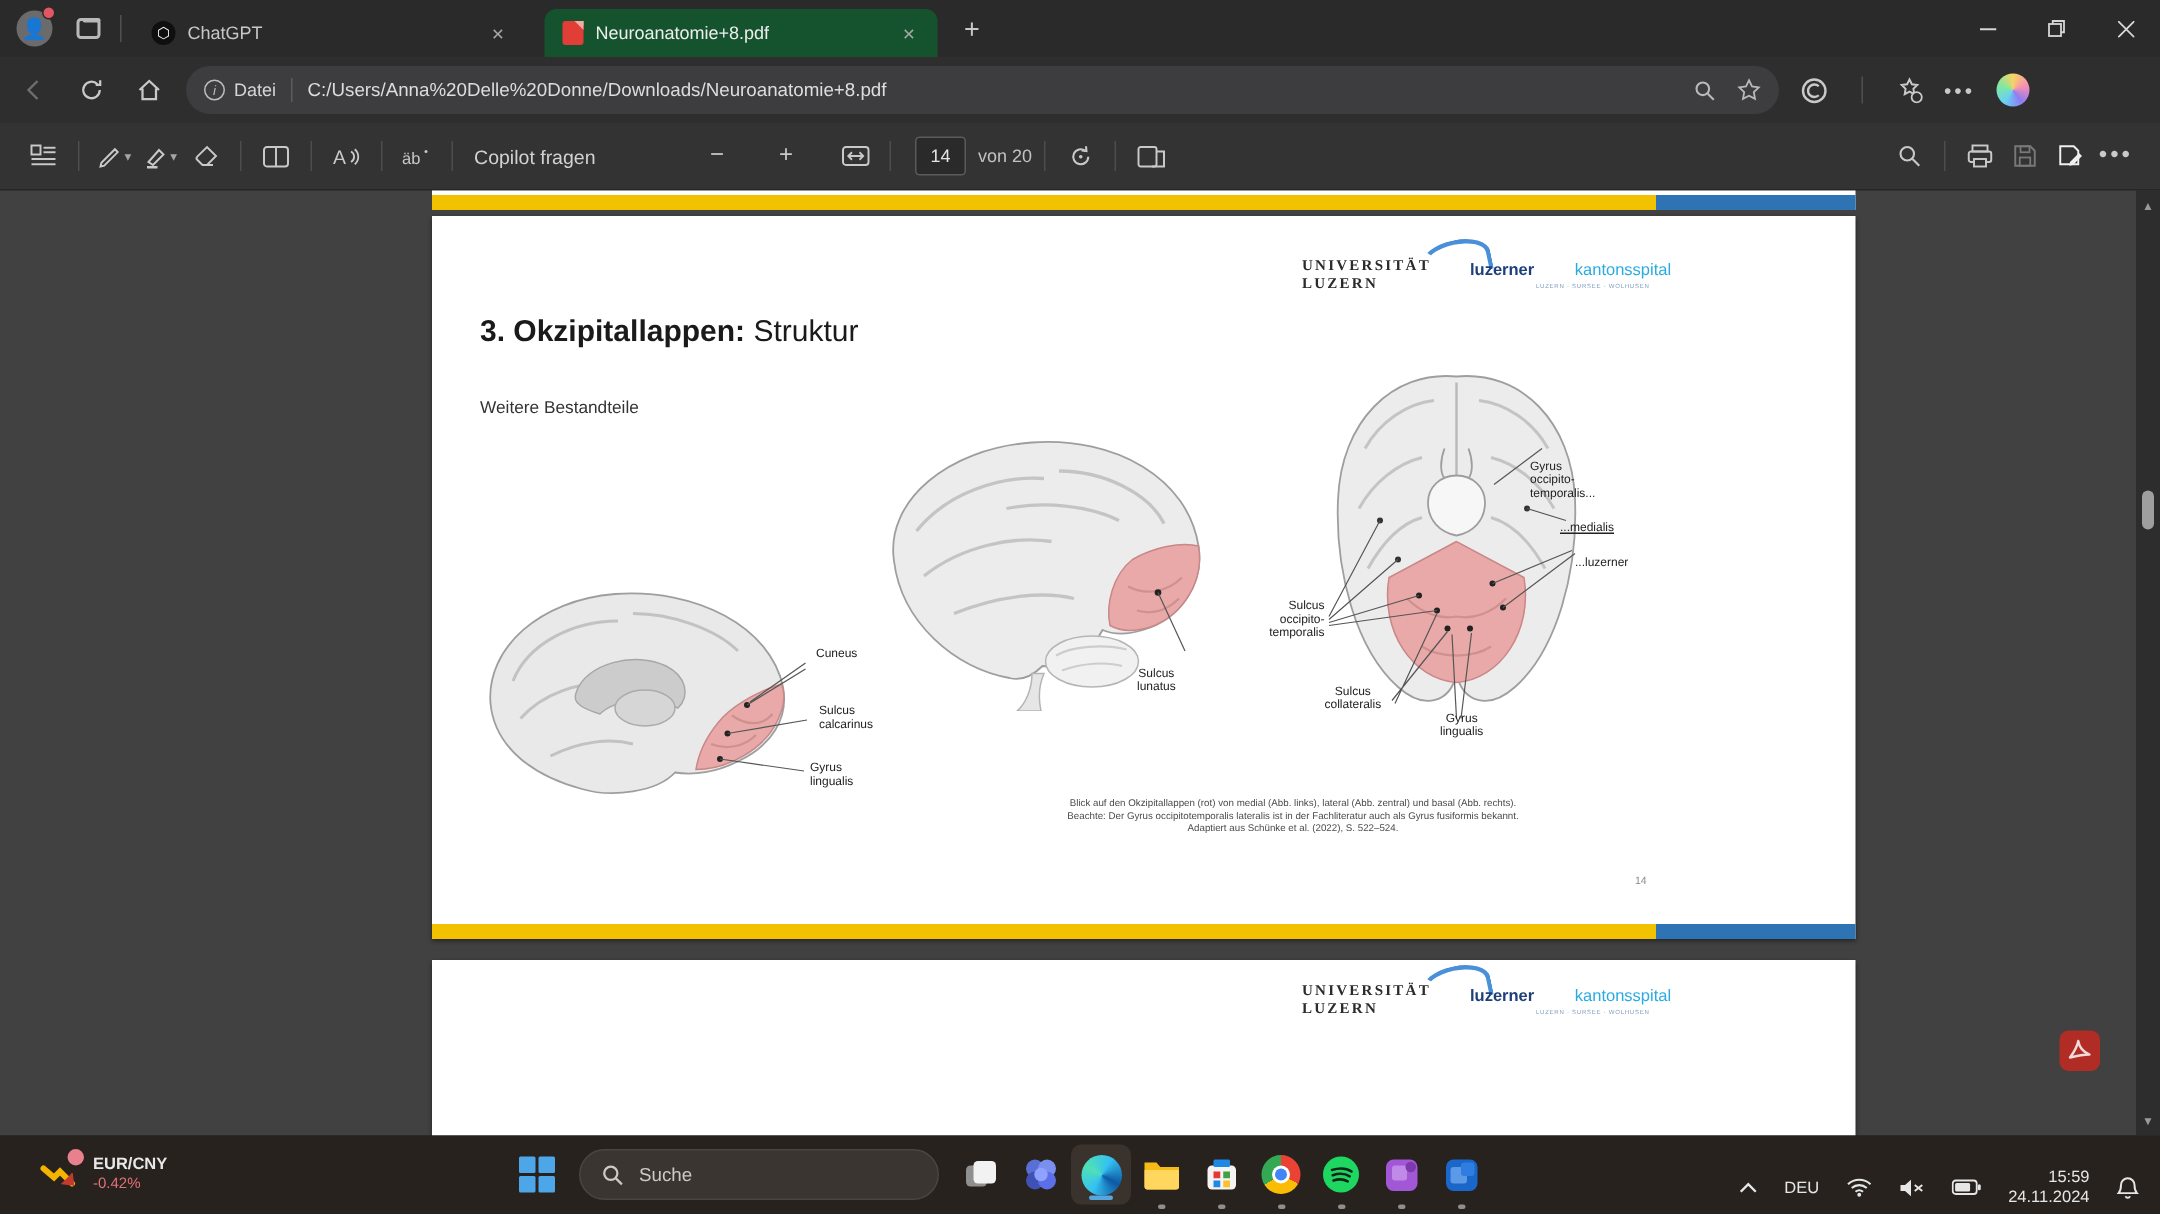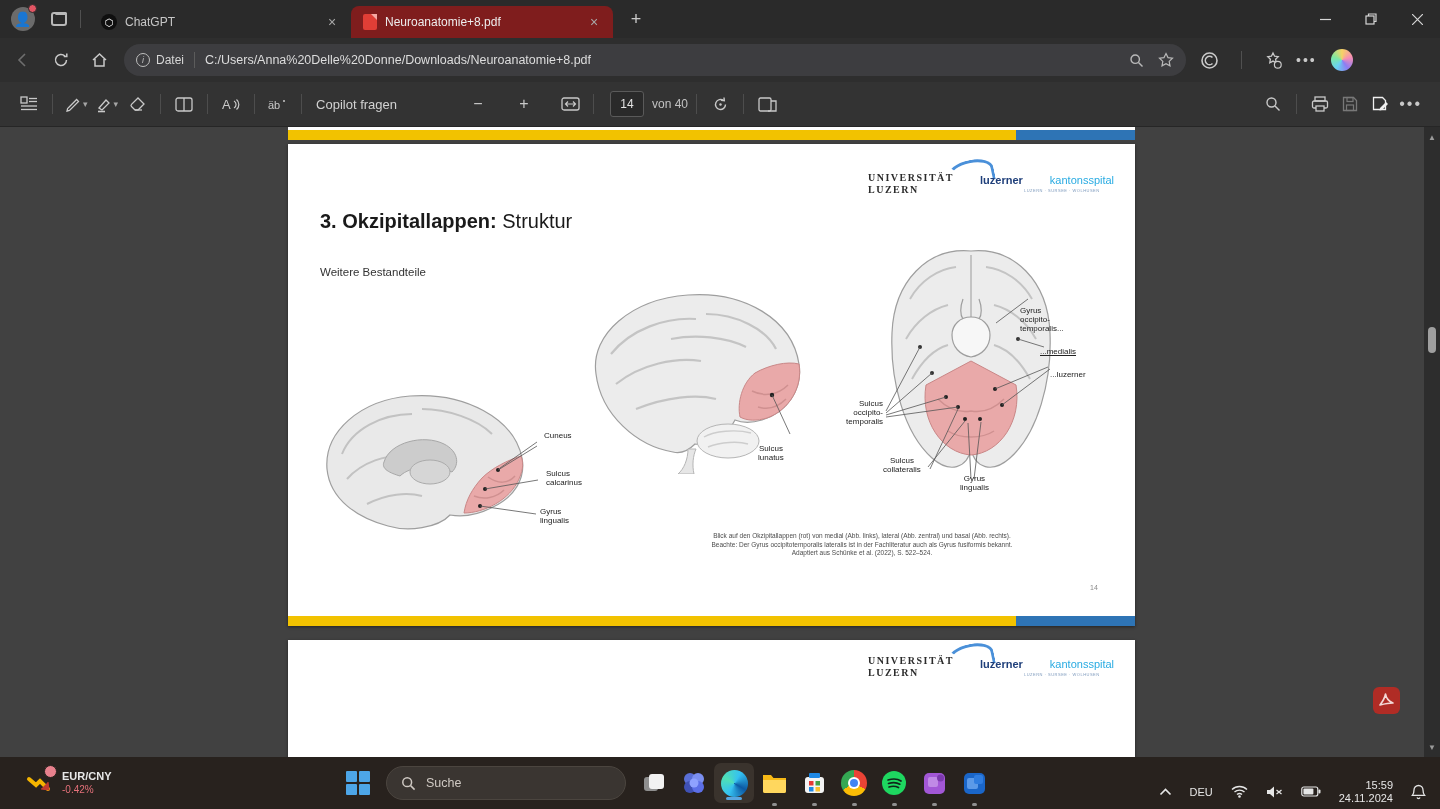--- a/index.html
+++ b/index.html
@@ -15,21 +15,21 @@
   .avatar { width:24px; height:24px; border-radius:50%; background:#6b6b6b;
     display:flex; align-items:center; justify-content:center; color:#d8d8d8; font-size:14px; }
   .avatar-badge { position:absolute; right:-1px; top:-2px; width:9px; height:9px;
     border-radius:50%; background:#e25563; border:1px solid #2a2a2a; }
   .ws-icon { width:16px; height:14px; border:2px solid #b9b9b9; border-radius:3px; position:relative; }
   .ws-icon::after{ content:""; position:absolute; left:2px; top:-2px; right:-2px; height:3px;
     background:#b9b9b9; border-radius:2px; }
   .tb-divider { width:1px; height:18px; background:#505050; margin:0 8px; }
   .tab { height:32px; margin-top:6px; display:flex; align-items:center; gap:8px;
     padding:0 10px 0 12px; width:262px; color:#c7c7c7; font-size:12px; }
-  .tab.active { background:#7f1d1d; border-radius:8px 8px 0 0; color:#ededed; }
+  .tab.active { background:#14532d; border-radius:8px 8px 0 0; color:#ededed;margin-left:12px; }
   .tab .tab-title { flex:1; overflow:hidden; white-space:nowrap; text-overflow:ellipsis; }
   .tab-close { color:#a8a8a8; font-size:14px; width:18px; height:18px; line-height:18px;
     text-align:center; border-radius:4px; }
   .gpt-ico { width:16px; height:16px; border-radius:50%; background:#0f0f0f;
     display:flex; align-items:center; justify-content:center; color:#fff; font-size:10px; }
   .pdf-ico { width:14px; height:16px; background:#e03e36; border-radius:2px; position:relative; }
   .pdf-ico::after { content:""; position:absolute; right:0; top:0; border:3px solid #f4a9a4;
     border-left-color:transparent; border-bottom-color:transparent; }
   .newtab { color:#c9c9c9; font-size:18px; margin-left:10px; width:26px; text-align:center; }
   .wincontrols { margin-left:auto; display:flex; height:38px; }
@@ -63,21 +63,21 @@
   .pb-chev { font-size:9px; color:#a5a5a5; margin-left:1px; }
   .pb-div { width:1px; height:20px; background:#4d4d4d; margin:0 8px; }
   .pb-label { font-size:13px; color:#d2d2d2; padding:0 6px; }
   .page-box { width:34px; height:26px; background:#2a2a2a; border:1px solid #5a5a5a;
     border-radius:3px; color:#e3e3e3; font-size:12px; text-align:center; margin:0 8px; }
   .pb-of { font-size:12px; color:#c2c2c2; }
   .pb-dim { color:#787878; }
 
   
   .content { position:absolute; left:0; top:127px; width:1440px; height:630px; background:#414141; }
-  .pagecol { position:absolute; left:288px; width:847px; }
+  .pagecol { position:absolute; left:288px; width:949px; }
   .slide-bar { position:absolute; left:0; bottom:0; width:100%; height:10px; display:flex; }
   .slide-bar .y { height:100%; } .slide-bar .b { height:100%; }
   .page-prev { top:0; height:13px; background:#ffffff; }
   .page-cur { top:17px; height:482px; background:#ffffff; box-shadow:0 1px 3px rgba(0,0,0,.45); }
   .page-next { top:513px; height:117px; background:#ffffff; box-shadow:0 1px 3px rgba(0,0,0,.45); }
 
   .unilogo { position:absolute; font-family:"Liberation Serif", serif; color:#2b2b2b;
     font-size:10px; font-weight:bold; letter-spacing:1.5px; line-height:12px; }
   .kslogo { position:absolute; width:140px; }
   .kslogo .arc { position:absolute; left:0; top:-2px; width:46px; height:24px;
@@ -295,21 +295,21 @@
       <div class="pb-btn" style="font-size:16px;">−</div>
       <div class="pb-btn" style="font-size:16px; margin-left:16px;">+</div>
       <div class="pb-btn" style="margin-left:16px;">
         <svg width="19" height="14" viewBox="0 0 19 14">
             <rect x="1" y="1" width="17" height="12" rx="2" fill="none" stroke="currentColor" stroke-width="1.3"></rect>
             <path d="M5 7 h9 M7 4.5 L4.5 7 7 9.5 M12 4.5 L14.5 7 12 9.5" fill="none" stroke="currentColor" stroke-width="1.2"></path>
           </svg>
       </div>
       <div class="pb-div"></div>
       <input class="page-box" readonly="" value="14" style="">
-      <span class="pb-of">von 40</span>
+      <span class="pb-of">von 20</span>
       <div class="pb-div"></div>
       <div class="pb-btn">
         <svg width="17" height="17" viewBox="0 0 17 17">
             <path d="M13.5 8.5 a5 5 0 1 1 -2 -4" fill="none" stroke="currentColor" stroke-width="1.4"></path>
             <path d="M12 1.5 l.3 3.2 -3.2 -.4" fill="none" stroke="currentColor" stroke-width="1.4"></path>
             <circle cx="8.5" cy="8.5" r="1.2" fill="currentColor"></circle>
           </svg>
       </div>
       <div class="pb-div"></div>
       <div class="pb-btn">

